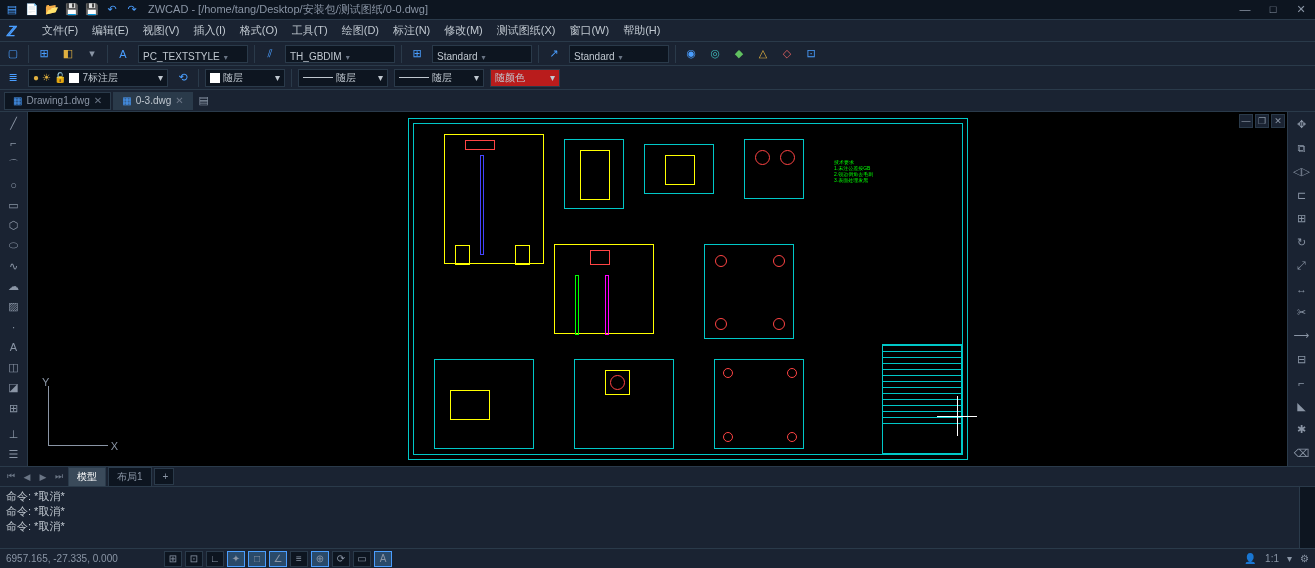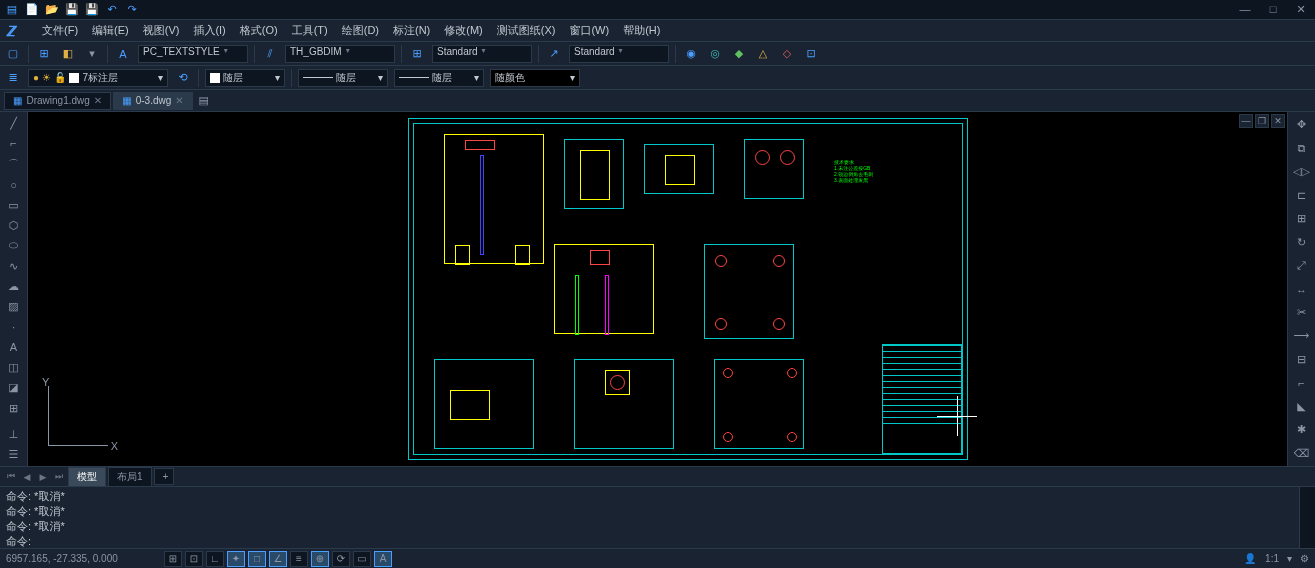--- a/index.html
+++ b/index.html
@@ -17,21 +17,21 @@
 .menubar .menu-item { padding: 2px 6px; cursor: pointer; color: #c0c8d0; font-size: 11px; }
 
 .toolbar-row { height: 24px; background: #1a2332; display: flex; align-items: center; padding: 0 4px; gap: 6px; border-bottom: 1px solid #2a3a4a; }
 .toolbar-sep { width: 1px; height: 18px; background: #2a3a4a; }
 .tb-btn { width: 18px; height: 18px; display: inline-flex; align-items: center; justify-content: center; cursor: pointer; color: #8a95a5; border-radius: 2px; }
 .tb-btn.accent { color: #4a9eff; }
 .tb-btn.yellow { color: #e0b040; }
 .tb-btn.cyan { color: #40c0c0; }
 .tb-btn.green { color: #60c060; }
 .tb-btn.red { color: #e06060; }
-.tb-dropdown { height: 18px; background: #0d1520; border: 1px solid #2a3a4a; display: inline-flex; align-items: flex-start; padding: 0 4px; gap: 4px; cursor: pointer; font-size: 10px; color: #c0c8d0; }
+.tb-dropdown { height: 18px; background: #0d1520; border: 1px solid #2a3a4a; display: inline-flex; align-items: flex-end; padding: 0 4px; gap: 4px; cursor: pointer; font-size: 10px; color: #c0c8d0; }
 .tb-dropdown .arrow { color: #6a7585; font-size: 8px; }
 
 .layer-row { height: 24px; background: #1a2332; display: flex; align-items: center; padding: 0 4px; gap: 6px; border-bottom: 1px solid #2a3a4a; }
 .layer-dd { height: 18px; background: #0d1520; border: 1px solid #2a3a4a; display: inline-flex; align-items: center; padding: 0 4px; gap: 3px; cursor: pointer; font-size: 10px; }
 
 .tabbar { height: 22px; background: #1a2332; display: flex; align-items: center; padding: 0 4px; gap: 2px; border-bottom: 1px solid #2a3a4a; }
 .doc-tab { height: 18px; padding: 0 8px; display: inline-flex; align-items: center; gap: 4px; background: #0d1520; border: 1px solid #2a3a4a; cursor: pointer; font-size: 10px; color: #8a95a5; }
 .doc-tab.active { background: #2a3a4a; color: #c0c8d0; }
 .doc-tab .close { font-size: 10px; color: #6a7585; }
 
@@ -90,20 +90,21 @@
 <div class="titlebar">
   <div class="qat">
     <span style="color:#4a9eff">▤</span>
     <span style="color:#e0b040">📄</span>
     <span style="color:#e0b040">📂</span>
     <span style="color:#4a9eff">💾</span>
     <span style="color:#4a9eff">💾</span>
     <span>↶</span>
     <span>↷</span>
   </div>
+  <div class="title">ZWCAD - [/home/tang/Desktop/安装包/测试图纸/0-0.dwg]</div>
   <div class="win-controls">
     <span>—</span>
     <span>□</span>
     <span>✕</span>
   </div>
 </div>
 
 <div class="menubar">
   <div class="logo">ℤ</div>
   <div class="menu-item">文件(F)</div>
@@ -180,21 +181,21 @@
   <div class="layer-dd" style="width:90px">
     <span style="width:30px;height:1px;background:#c0c8d0;display:inline-block"></span>
     <span>随层</span>
     <span class="arrow" style="margin-left:auto">▾</span>
   </div>
   <div class="layer-dd" style="width:90px">
     <span style="width:30px;height:1px;background:#c0c8d0;display:inline-block"></span>
     <span>随层</span>
     <span class="arrow" style="margin-left:auto">▾</span>
   </div>
-  <div class="layer-dd" style="width:90px;background:#000000">
+  <div class="layer-dd" style="width:70px;background:#b91c1c">
     <span>随颜色</span>
     <span class="arrow" style="margin-left:auto">▾</span>
   </div>
 </div>
 
 <div class="tabbar">
   <div class="doc-tab">
     <span style="color:#4a9eff">▦</span>
     <span>Drawing1.dwg</span>
     <span class="close">✕</span>
@@ -339,21 +340,20 @@
   <div class="layout-tab active">模型</div>
   <div class="layout-tab">布局1</div>
   <div class="layout-tab" style="width:20px;text-align:center">+</div>
 </div>
 
 <div class="command-area">
   <div class="cmd-history">
     <div>命令: *取消*</div>
     <div>命令: *取消*</div>
     <div>命令: *取消*</div>
-    <div>命令:</div>
   </div>
   <div class="cmd-scroll"></div>
 </div>
 
 <div class="statusbar">
   <div class="coords">6957.165, -27.335, 0.000</div>
   <div class="toggles">
     <span class="toggle">⊞</span>
     <span class="toggle">⊡</span>
     <span class="toggle">∟</span>

